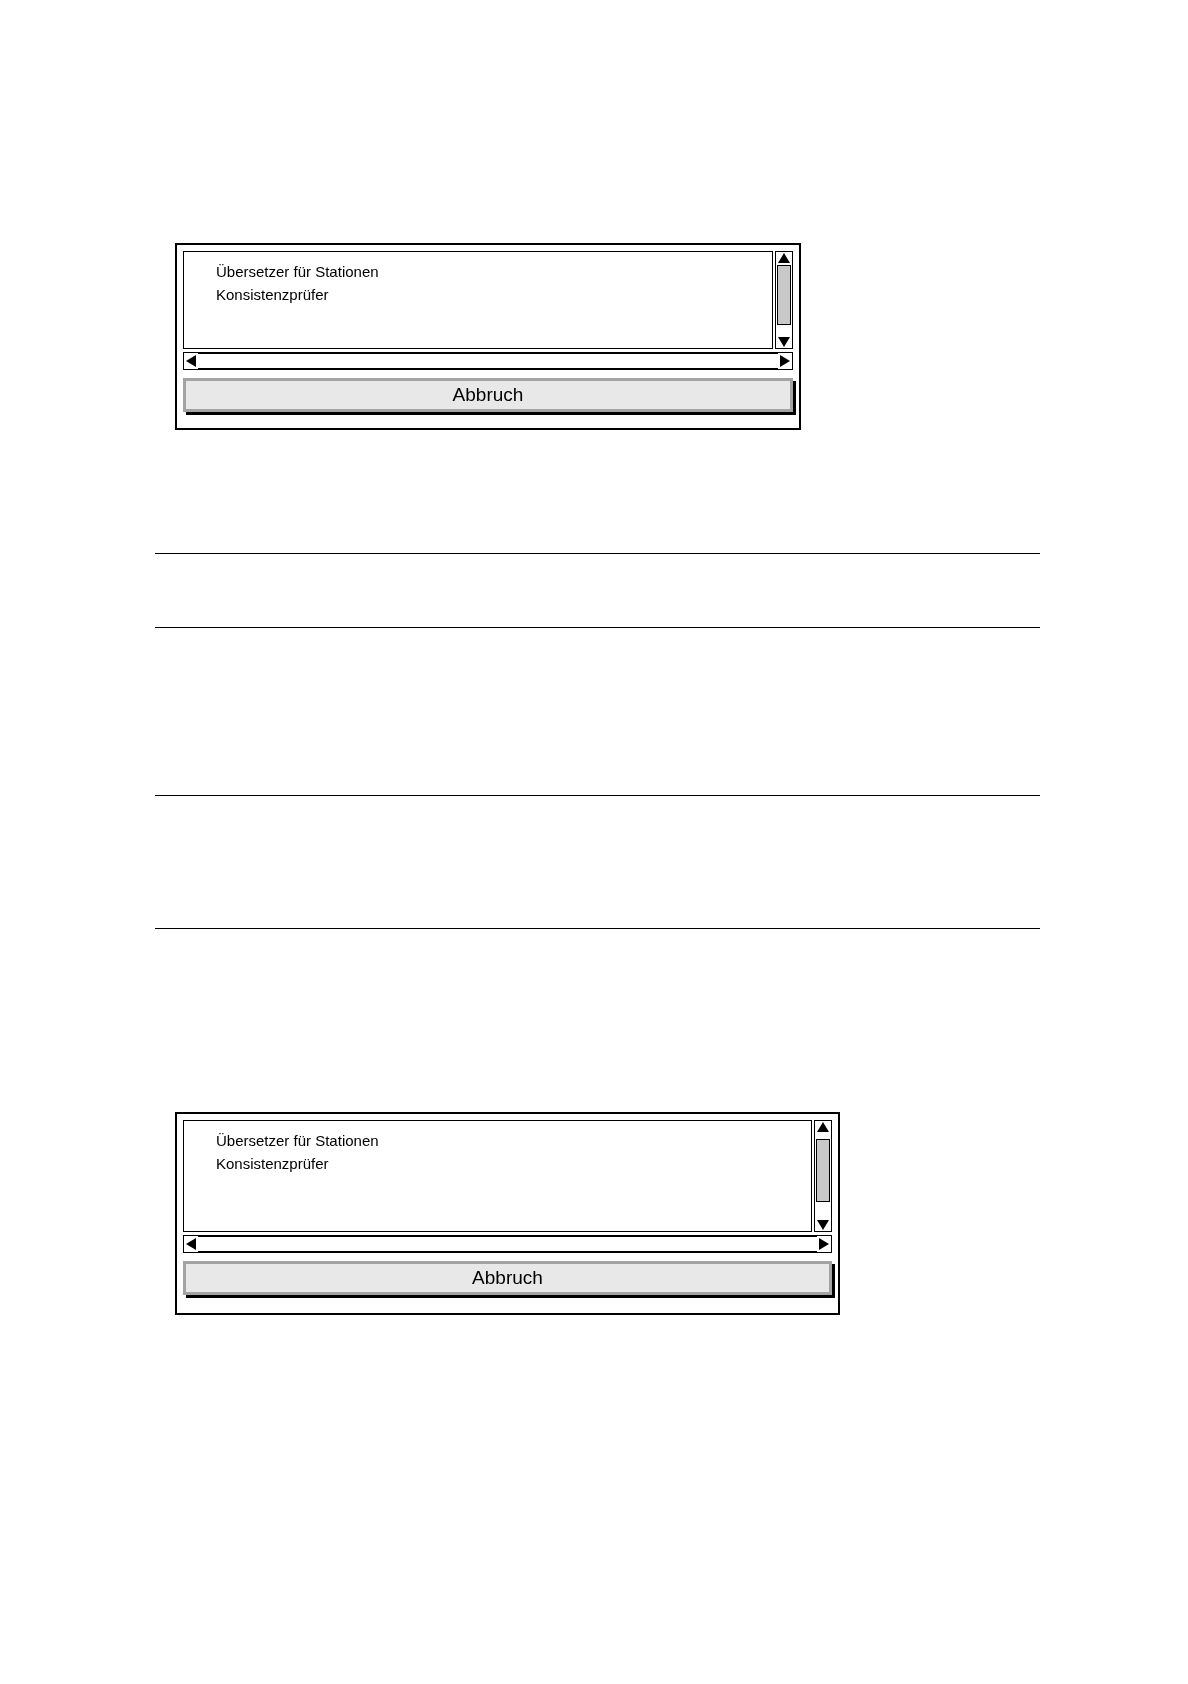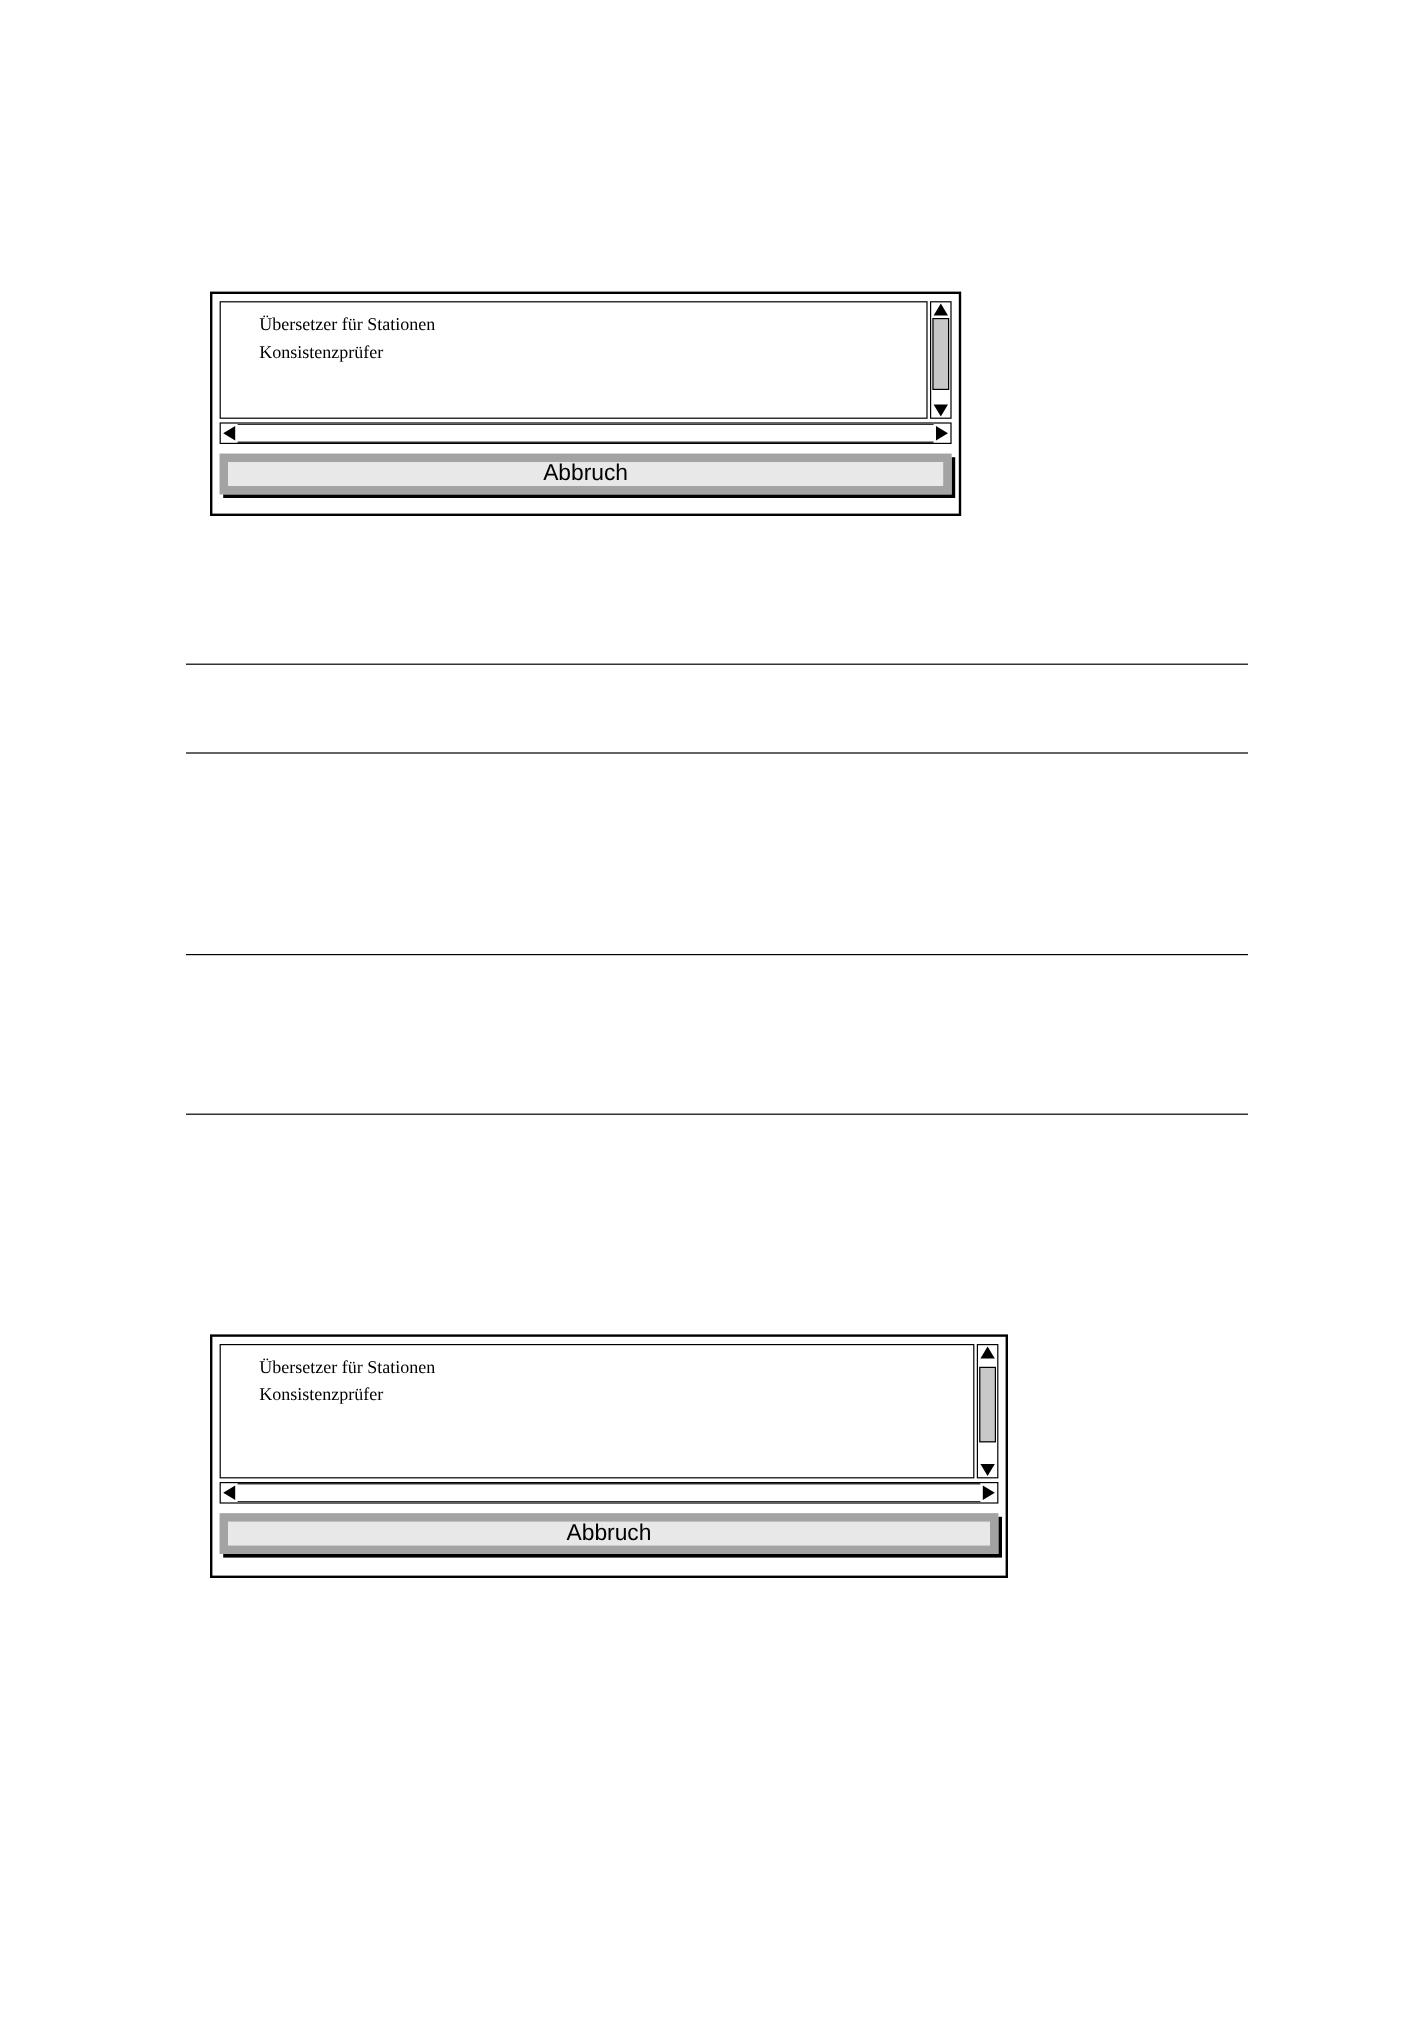--- a/index.html
+++ b/index.html
@@ -49,21 +49,21 @@
   }
   .listbox {
     flex: 1 1 auto;
     border: 1px solid #000000;
     background: #ffffff;
     box-sizing: border-box;
     padding: 8px 0 6px 0;
     overflow: hidden;
   }
   .list-item {
-    font-family: Liberation Serif, serif;
+    font-family: Liberation Sans, sans-serif;
     font-size: 15px;
     line-height: 23px;
     padding-left: 32px;
     white-space: pre;
     color: #000000;
   }
 
   
   .vscroll {
     width: 18px;
@@ -137,21 +137,21 @@
     border-top: 1px solid #000000;
     border-bottom: 1px solid #000000;
     margin: 0 2px;
   }
 
   
   .button {
     margin-top: 8px;
     height: 34px;
     background: #e8e8e8;
-    border: 7px solid #a3a3a3;
+    border: 3px solid #a3a3a3;
     box-shadow: 3px 3px 0 0 #000000;
     box-sizing: border-box;
     display: flex;
     align-items: center;
     justify-content: center;
     font-family: "Liberation Sans", sans-serif;
     font-size: 19px;
     color: #000000;
     cursor: pointer;
   }

